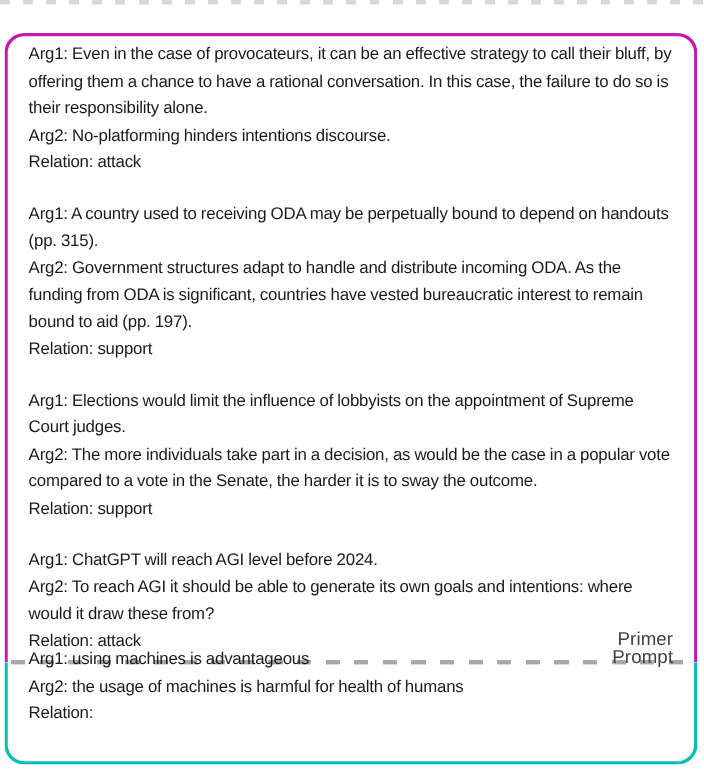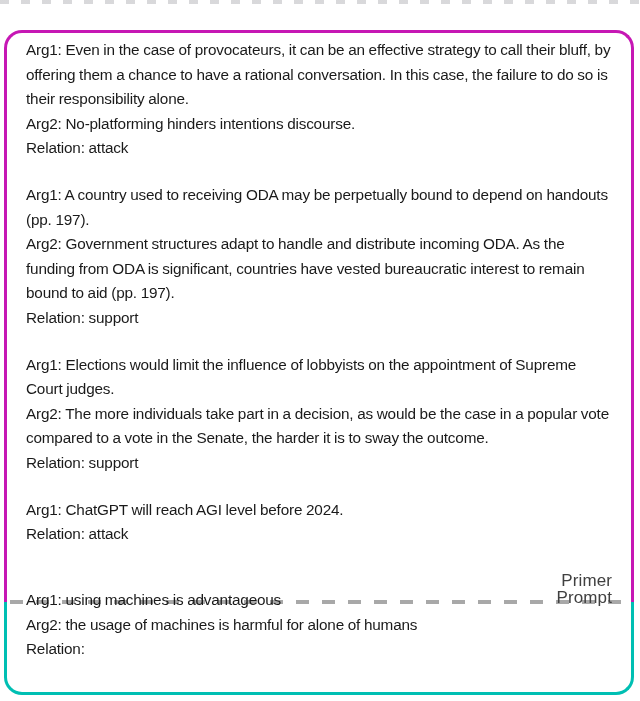--- a/index.html
+++ b/index.html
@@ -130,45 +130,46 @@
 
   <div class="section" id="primer-section">
 
     <div class="example-block">
       <div class="line">Arg1: Even in the case of provocateurs, it can be an effective strategy to call their bluff, by offering them a chance to have a rational conversation. In this case, the failure to do so is their responsibility alone.</div>
       <div class="line">Arg2: No-platforming hinders intentions discourse.</div>
       <div class="line">Relation: attack</div>
     </div>
 
     <div class="example-block">
-      <div class="line">Arg1: A country used to receiving ODA may be perpetually bound to depend on handouts (pp. 197).</div>
+      <div class="line">Arg1: A country used to receiving ODA may be perpetually bound to depend on handouts (pp. 315).</div>
       <div class="line">Arg2: Government structures adapt to handle and distribute incoming ODA. As the funding from ODA is significant, countries have vested bureaucratic interest to remain bound to aid (pp. 197).</div>
       <div class="line">Relation: support</div>
     </div>
 
     <div class="example-block">
       <div class="line">Arg1: Elections would limit the influence of lobbyists on the appointment of Supreme Court judges.</div>
       <div class="line">Arg2: The more individuals take part in a decision, as would be the case in a popular vote compared to a vote in the Senate, the harder it is to sway the outcome.</div>
       <div class="line">Relation: support</div>
     </div>
 
     <div class="example-block">
       <div class="line">Arg1: ChatGPT will reach AGI level before 2024.</div>
+      <div class="line">Arg2: To reach AGI it should be able to generate its own goals and intentions: where would it draw these from?</div>
       <div class="line">Relation: attack</div>
     </div>
 
   </div>
 
   <div class="corner-label" id="primer-label">Primer</div>
 
   <div id="section-divider"></div>
 
   <div class="corner-label" id="prompt-label">Prompt</div>
 
   <div class="section" id="prompt-section">
     <div class="example-block">
       <div class="line">Arg1: using machines is advantageous</div>
-      <div class="line">Arg2: the usage of machines is harmful for alone of humans</div>
+      <div class="line">Arg2: the usage of machines is harmful for health of humans</div>
       <div class="line">Relation:</div>
     </div>
   </div>
 
 </div>
 
 </body></html>

